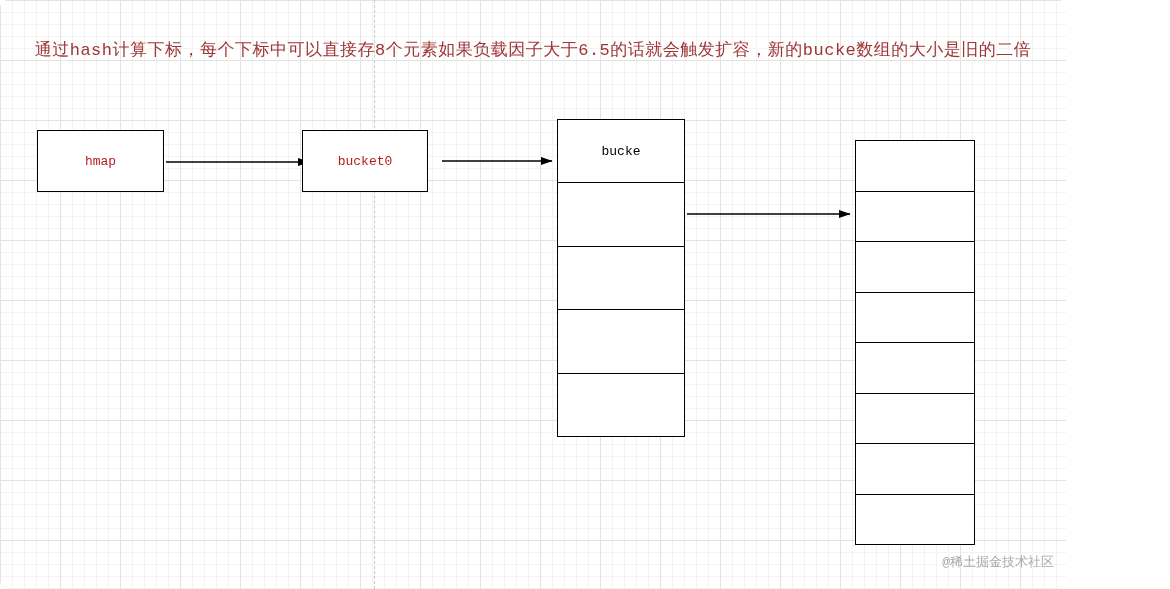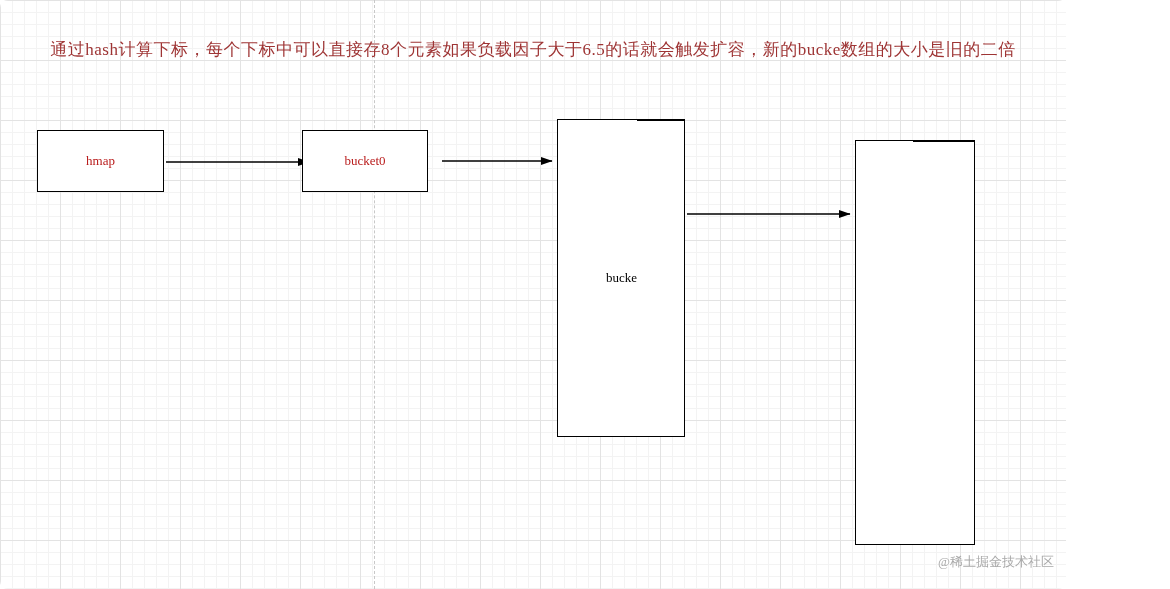--- a/index.html
+++ b/index.html
@@ -1,20 +1,20 @@
 <!DOCTYPE html>
 <html><head>
 <meta charset="utf-8">
 <style>
   html,body{margin:0;padding:0;background:#fff;}
   .canvas{
     position:relative;
     width:1066px;height:589px;
     overflow:hidden;
-    font-family:Liberation Serif, serif;
+    font-family:Liberation Mono, monospace;
     background-color:#ffffff;
     background-image:
       linear-gradient(#e3e3e3 1px, transparent 1px),
       linear-gradient(90deg, #e3e3e3 1px, transparent 1px),
       linear-gradient(#f3f3f3 1px, transparent 1px),
       linear-gradient(90deg, #f3f3f3 1px, transparent 1px);
     background-size:60px 60px,60px 60px,12px 12px,12px 12px;
     border-radius:8px;
   }
   .page-divider{
@@ -36,21 +36,21 @@
     font-size:13px;color:#b91c1c;
     box-sizing:border-box;
   }
   .node-hmap{left:37px;top:130px;width:127px;height:62px;}
   .node-bucket0{left:302px;top:130px;width:126px;height:62px;}
   .stack{
     position:absolute;
     background:#ffffff;
     border:1px solid #000000;
     box-sizing:border-box;
-    display:flex;flex-direction:row;padding-left:48px;
+    display:flex;flex-direction:column;
   }
   .stack-mid{left:557px;top:119px;width:128px;height:318px;}
   .stack-right{left:855px;top:140px;width:120px;height:405px;}
   .cell{
     flex:1;
     display:flex;align-items:center;justify-content:center;
     font-size:13px;color:#000;
     box-sizing:border-box;
   }
   .cell + .cell{border-top:1px solid #000;}

